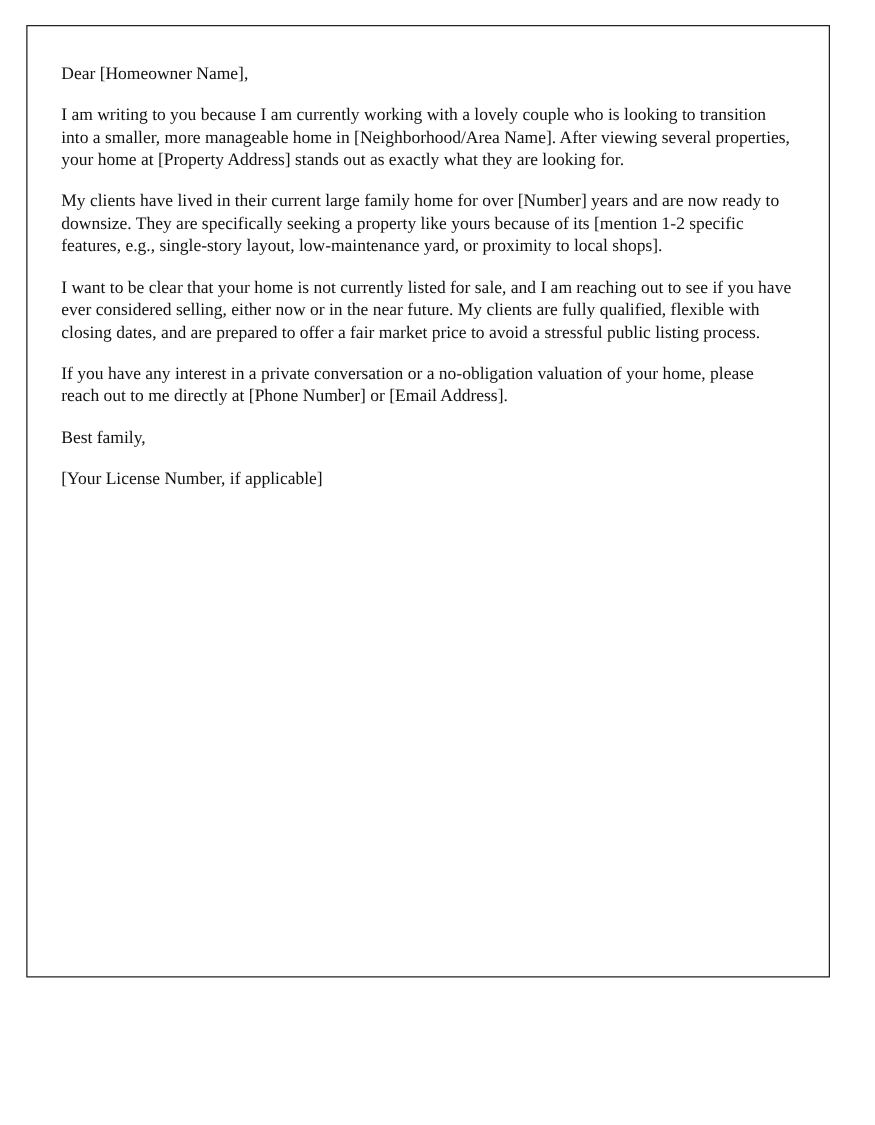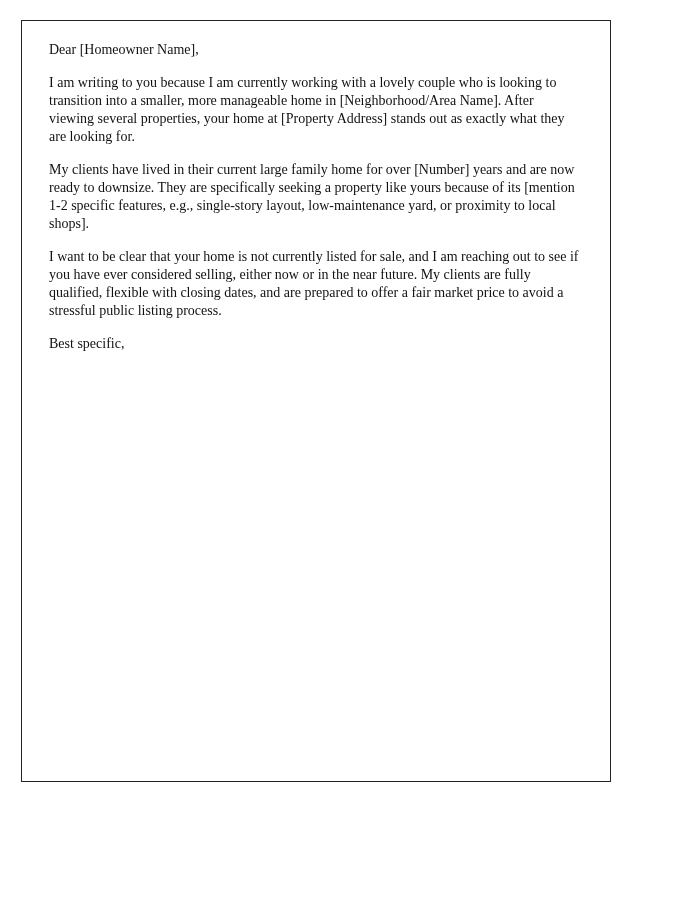--- a/index.html
+++ b/index.html
@@ -7,26 +7,26 @@
     padding: 0;
     background: #ffffff;
     width: 700px;
     height: 900px;
     font-family: "Liberation Serif", serif;
   }
   .page {
     position: absolute;
     left: 21px;
     top: 20px;
-    width: 590px;
+    width: 643px;
     height: 762px;
     box-sizing: border-box;
     border: 1px solid #222222;
     background: #ffffff;
-    padding: 20px 28px 30px 27px;
+    padding: 30px 28px 30px 27px;
     overflow: hidden;
   }
   .letter-body {
     color: #111111;
     font-size: 14px;
     line-height: 18px;
   }
   .letter-body p {
     margin: 0 0 15px 0;
   }
@@ -36,17 +36,19 @@
 </style>
 </head>
 <body>
 
 <div class="page">
   <div class="letter-body">
     <p>Dear [Homeowner Name],</p>
     <p>I am writing to you because I am currently working with a lovely couple who is looking to transition into a smaller, more manageable home in [Neighborhood/Area Name]. After viewing several properties, your home at [Property Address] stands out as exactly what they are looking for.</p>
     <p>My clients have lived in their current large family home for over [Number] years and are now ready to downsize. They are specifically seeking a property like yours because of its [mention 1-2 specific features, e.g., single-story layout, low-maintenance yard, or proximity to local shops].</p>
     <p>I want to be clear that your home is not currently listed for sale, and I am reaching out to see if you have ever considered selling, either now or in the near future. My clients are fully qualified, flexible with closing dates, and are prepared to offer a fair market price to avoid a stressful public listing process.</p>
-    <p>Best specific,</p>
+    <p>If you have any interest in a private conversation or a no-obligation valuation of your home, please reach out to me directly at [Phone Number] or [Email Address].</p>
+    <p>Best family,</p>
     <div class="signature-block">
+      <p>[Your License Number, if applicable]</p>
     </div>
   </div>
 </div>
 
 </body></html>

